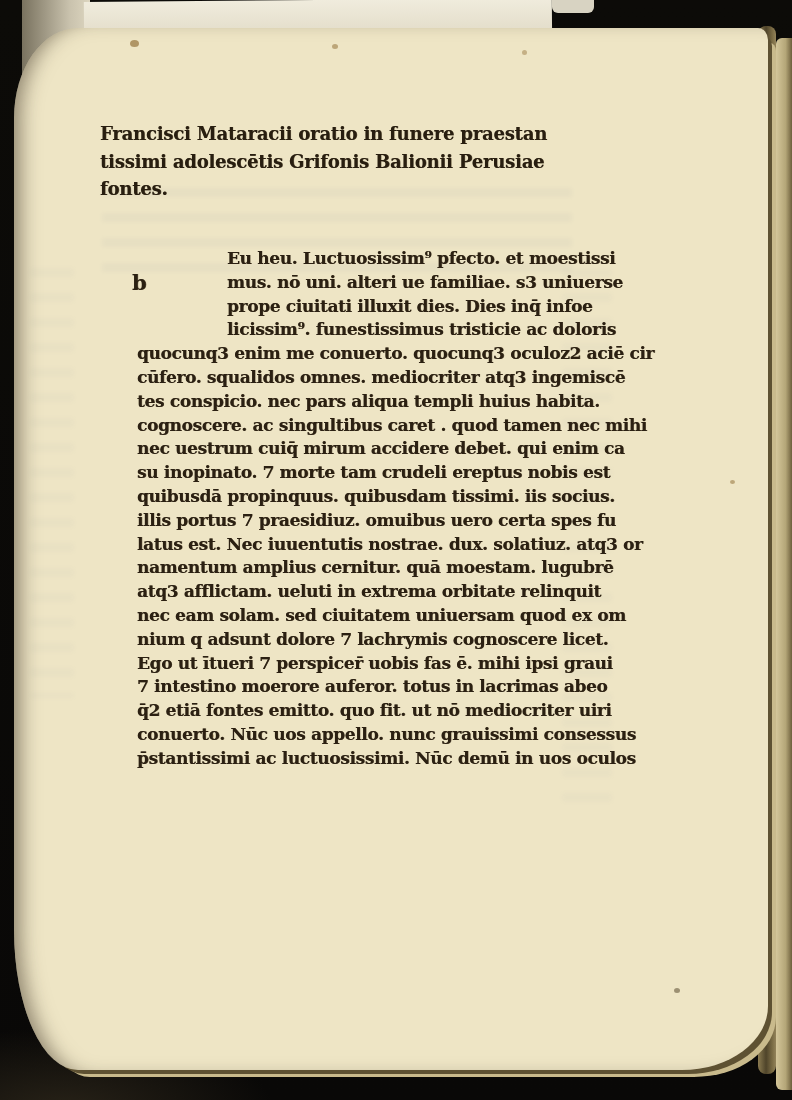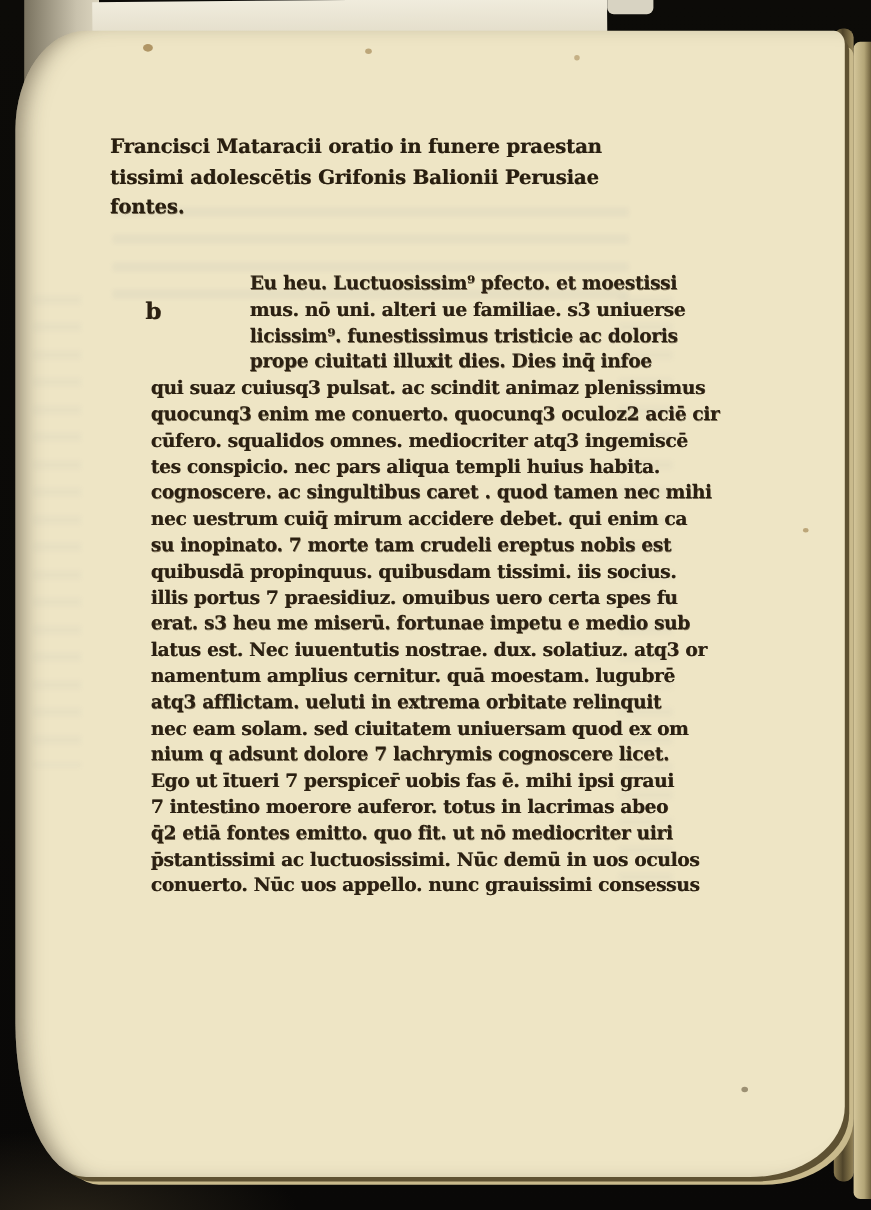--- a/index.html
+++ b/index.html
@@ -124,37 +124,35 @@
         <div>Francisci Mataracii oratio in funere praestan</div>
         <div>tissimi adolescētis Grifonis Balionii Perusiae</div>
         <div>fontes.</div>
       </div>
 
     <div class="guide-letter">b</div>
 
     <div class="body-text">
         <div class="indent">Eu heu. Luctuosissim⁹ pfecto. et moestissi</div>
         <div class="indent">mus. nō uni. alteri ue familiae. s3 uniuerse</div>
+        <div class="indent">prope ciuitati illuxit dies. Dies inq̄ infoe</div>
         <div class="indent">licissim⁹. funestissimus tristicie ac doloris</div>
-        <div class="indent">prope ciuitati illuxit dies. Dies inq̄ infoe</div>
-        <div>qui suaz cuiusq3 pulsat. ac scindit animaz plenissimus</div>
         <div>quocunq3 enim me conuerto. quocunq3 oculoz2 aciē cir</div>
         <div>cūfero. squalidos omnes. mediocriter atq3 ingemiscē</div>
         <div>tes conspicio. nec pars aliqua templi huius habita.</div>
         <div>cognoscere. ac singultibus caret . quod tamen nec mihi</div>
         <div>nec uestrum cuiq̄ mirum accidere debet. qui enim ca</div>
         <div>su inopinato. 7 morte tam crudeli ereptus nobis est</div>
         <div>quibusdā propinquus. quibusdam tissimi. iis socius.</div>
         <div>illis portus 7 praesidiuz. omuibus uero certa spes fu</div>
-        <div>erat. s3 heu me miserū. fortunae impetu e medio sub</div>
         <div>latus est. Nec iuuentutis nostrae. dux. solatiuz. atq3 or</div>
         <div>namentum amplius cernitur. quā moestam. lugubrē</div>
         <div>atq3 afflictam. ueluti in extrema orbitate relinquit</div>
         <div>nec eam solam. sed ciuitatem uniuersam quod ex om</div>
         <div>nium q adsunt dolore 7 lachrymis cognoscere licet.</div>
         <div>Ego ut ītueri 7 perspicer̄ uobis fas ē. mihi ipsi graui</div>
         <div>7 intestino moerore auferor. totus in lacrimas abeo</div>
         <div>q̄2 etiā fontes emitto. quo fit. ut nō mediocriter uiri</div>
+        <div>conuerto. Nūc uos appello. nunc grauissimi consessus</div>
         <div>p̄stantissimi ac luctuosissimi. Nūc demū in uos oculos</div>
-        <div>conuerto. Nūc uos appello. nunc grauissimi consessus</div>
       </div>
   </div>
 </div>
 
 </body></html>

